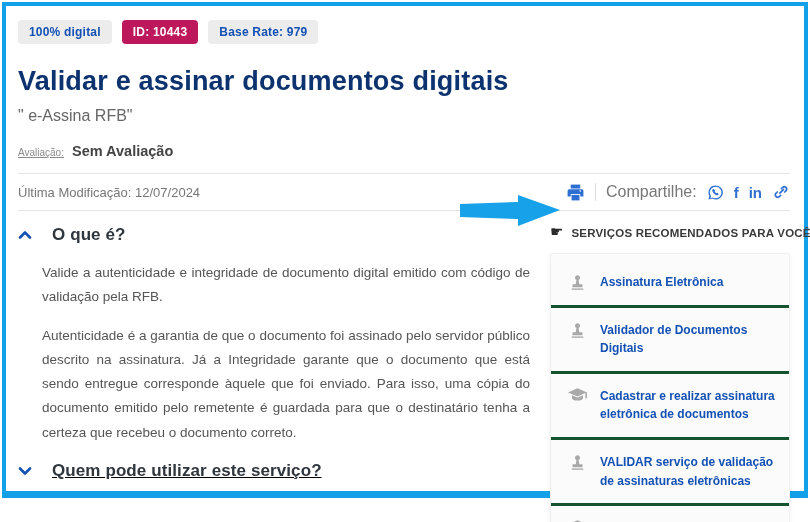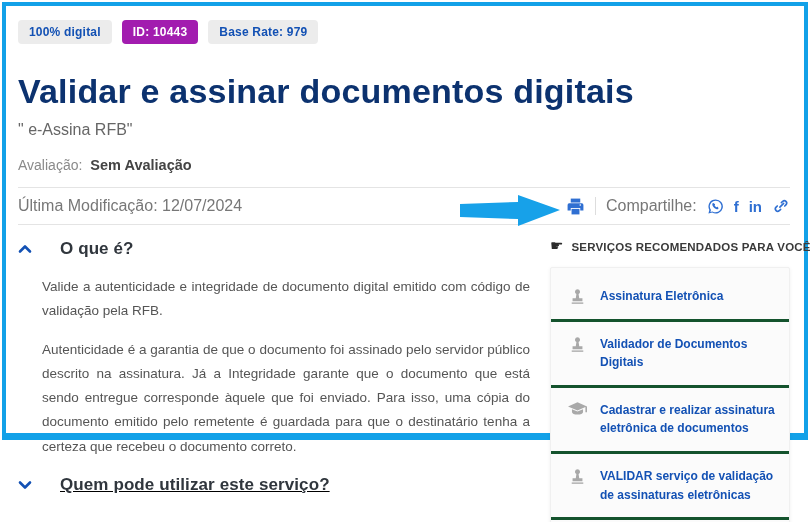--- a/index.html
+++ b/index.html
@@ -1,55 +1,55 @@
 <!DOCTYPE html>
 <html lang="pt-br"><head>
 <meta charset="utf-8">
 <style>
   * { margin:0; padding:0; box-sizing:border-box; }
   html,body { width:810px; height:522px; background:#ffffff; overflow:hidden;
     font-family:"Liberation Sans","DejaVu Sans",sans-serif; }
-  .frame { position:relative; width:806px; height:438px; margin:2px;
+  .frame { position:relative; width:806px; height:496px; margin:2px;
     border:4px solid #12a1e8; border-bottom-width:7px; background:#ffffff; }
   .content { position:relative; width:100%; height:100%; padding:12px 14px 0 12px; }
 
   
   .badge-row { display:flex; gap:10px; margin-top:2px; }
   .badge { font-size:12px; font-weight:bold; padding:5px 11px; border-radius:4px;
     letter-spacing:.2px; }
   .badge.light { background:#ececec; color:#1351b4; }
-  .badge.dark  { background:#a21caf; color:#ffffff; }
-
-  
-  h1.page-title { margin-top:28px; font-size:34px; font-weight:bold; color:#0c326f; letter-spacing:.2px; }
+  .badge.dark  { background:#be185d; color:#ffffff; }
+
+  
+  h1.page-title { margin-top:22px; font-size:27px; font-weight:bold; color:#0c326f; letter-spacing:.2px; }
   .subtitle { margin-top:10px; font-size:16px; color:#666; }
   .rating { margin-top:18px; display:flex; align-items:baseline; gap:8px; }
-  .rating-label { font-size:14px; color:#8a8a8a; }
+  .rating-label { font-size:10px; color:#8a8a8a;text-decoration:underline; }
   .rating-value { font-size:14.5px; color:#444; font-weight:700; }
 
   .divider { border:none; border-top:1px solid #e4e4e4; margin:0; }
   .d1 { margin-top:14px; }
 
   
   .meta-row { display:flex; align-items:center; justify-content:space-between; height:36px; }
-  .last-mod { font-size:16px; color:#777; }
+  .last-mod { font-size:13px; color:#777; }
   .share-area { display:flex; align-items:center; gap:10px; }
   .icon-btn { display:inline-flex; align-items:center; justify-content:center; cursor:pointer; }
   .vsep { width:1px; height:18px; background:#ddd; }
   .share-label { font-size:16px; color:#777; }
   .share-icons { display:flex; align-items:center; gap:10px; }
   .share-icons svg { display:block; }
   .txt-icon { color:#2f6fd2; font-weight:bold; font-size:15px; line-height:1; cursor:pointer; }
 
   
   .main { display:flex; margin-top:0; }
   .left-col { flex:1; padding-right:20px; }
   .right-col { width:240px; position:relative; }
 
-  .sec-header { display:flex; align-items:center; gap:28px; cursor:pointer; }
+  .sec-header { display:flex; align-items:center; gap:20px; cursor:pointer; }
   .sec-header .chev { flex:0 0 auto; display:flex; }
   .sec-header .sec-title { font-size:17px; font-weight:bold; color:#30363d; letter-spacing:.1px; }
   .open-header { margin-top:14px; }
   .sec-body { margin:16px 0 6px 24px; }
   .sec-body p { font-size:13.5px; color:#555; line-height:1.8; text-align:justify; margin-bottom:14px; }
   .collapsed-list .sec-header { margin-top:24px; }
   .collapsed-list .sec-header:first-child { margin-top:16px;text-decoration:underline; }
 
   
   .rec-header { display:flex; align-items:center; gap:8px; margin-top:14px; }

